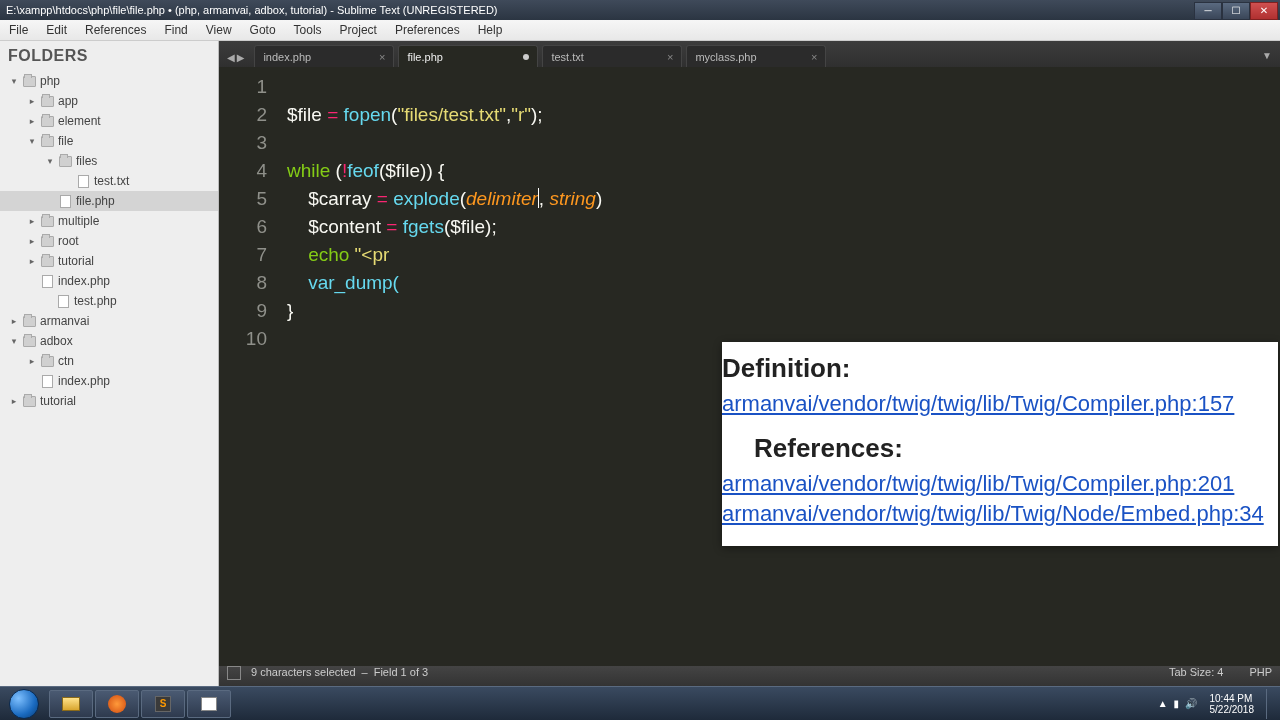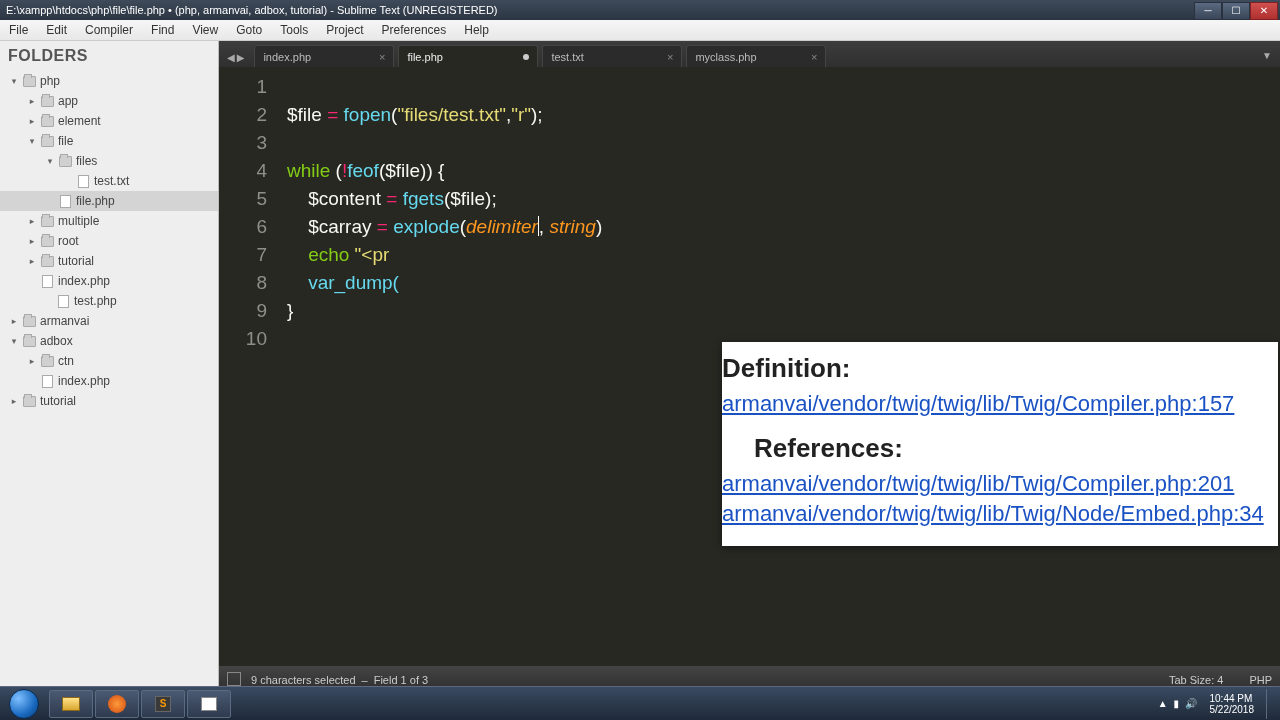--- a/index.html
+++ b/index.html
@@ -37,21 +37,21 @@
 .kw { color: #84cc16; }
 .var { color: #f8f8f2; }
 .fn { color: #66d9ef; }
 .str { color: #e6db74; }
 .op { color: #f92672; }
 .param { color: #fd971f; font-style: italic; }
 .delim { color: #f8f8f2; }
 .popup { position: absolute; left: 445px; top: 275px; background: #fff; color: #222; font-family: Georgia, serif; font-size: 22px; padding: 6px 14px 16px 0; box-shadow: 0 2px 8px rgba(0,0,0,.4); }
 .popup h3 { font-size: 26px; font-weight: bold; margin: 6px 0 8px 0; }
 .popup a { color: #1a52c4; text-decoration: underline; display: block; font-size: 22px; margin: 2px 0; }
-.statusbar-editor { height: 20px; background: linear-gradient(#444,#333); color: #ccc; font-size: 11px; display: flex; align-items: flex-end; padding: 0 8px; }
+.statusbar-editor { height: 20px; background: linear-gradient(#444,#333); color: #ccc; font-size: 11px; display: flex; align-items: flex-start; padding: 0 8px; }
 .statusbar-editor .sicon { width: 14px; height: 14px; border: 1px solid #888; margin-right: 10px; }
 .statusbar-editor .spacer { flex: 1; }
 .taskbar { height: 34px; background: linear-gradient(#3a4a60,#1e2a3a); display: flex; align-items: center; border-top: 1px solid #5a6a80; }
 .startbtn { width: 48px; height: 34px; display: flex; align-items: center; justify-content: center; }
 .orb { width: 30px; height: 30px; border-radius: 50%; background: radial-gradient(circle at 30% 30%, #7ec0ff, #1a6ac0 60%, #083a70); border: 1px solid #0a2a50; position: relative; }
 .tbicon { width: 44px; height: 28px; margin: 0 1px; background: linear-gradient(#4a5a72,#2e3a4e); border: 1px solid #5a6a80; border-radius: 2px; display: flex; align-items: center; justify-content: center; }
 .tray { margin-left: auto; display: flex; align-items: center; gap: 6px; color: #fff; font-size: 10px; padding-right: 6px; }
 .tray .clock { text-align: left; line-height: 11px; padding: 0 6px; }
 .text-cursor { display:inline-block; border-left: 1px solid #fff; height: 20px; vertical-align: -3px; }
 </style>
@@ -62,21 +62,21 @@
   <span>E:\xampp\htdocs\php\file\file.php • (php, armanvai, adbox, tutorial) - Sublime Text (UNREGISTERED)</span>
   <span class="spacer"></span>
   <div class="winbtn">─</div>
   <div class="winbtn">☐</div>
   <div class="winbtn close">✕</div>
 </div>
 
 <div class="menubar">
   <span>File</span>
   <span>Edit</span>
-  <span>Compiler</span>
+  <span>References</span>
   <span>Find</span>
   <span>View</span>
   <span>Goto</span>
   <span>Tools</span>
   <span>Project</span>
   <span>Preferences</span>
   <span>Help</span>
 </div>
 
 <div class="workspace">
@@ -244,22 +244,22 @@
         <div class="ln">7</div>
         <div class="ln">8</div>
         <div class="ln">9</div>
         <div class="ln">10</div>
       </div>
       <div class="code">
         <div class="line"></div>
         <div class="line"><span class="var">$file</span> <span class="op">=</span> <span class="fn">fopen</span><span class="delim">(</span><span class="str">"files/test.txt"</span><span class="delim">,</span><span class="str">"r"</span><span class="delim">);</span></div>
         <div class="line"></div>
         <div class="line"><span class="kw">while</span> <span class="delim">(</span><span class="op">!</span><span class="fn">feof</span><span class="delim">(</span><span class="var">$file</span><span class="delim">)) {</span></div>
+        <div class="line">    <span class="var">$carray</span> <span class="op">=</span> <span class="fn">explode</span><span class="delim">(</span><span class="param">delimiter</span><span class="text-cursor"></span><span class="delim">, </span><span class="param">string</span><span class="delim">)</span></div>
         <div class="line">    <span class="var">$content</span> <span class="op">=</span> <span class="fn">fgets</span><span class="delim">(</span><span class="var">$file</span><span class="delim">);</span></div>
-        <div class="line">    <span class="var">$carray</span> <span class="op">=</span> <span class="fn">explode</span><span class="delim">(</span><span class="param">delimiter</span><span class="text-cursor"></span><span class="delim">, </span><span class="param">string</span><span class="delim">)</span></div>
         <div class="line">    <span class="kw">echo</span> <span class="str">"&lt;pr</span></div>
         <div class="line">    <span class="fn">var_dump(</span></div>
         <div class="line"><span class="delim">}</span></div>
 
         <div class="popup">
           <h3>Definition:</h3>
           <a>armanvai/vendor/twig/twig/lib/Twig/Compiler.php:157</a>
           <h3 style="margin-top:16px;padding-left:32px;">References:</h3>
           <a>armanvai/vendor/twig/twig/lib/Twig/Compiler.php:201</a>
           <a>armanvai/vendor/twig/twig/lib/Twig/Node/Embed.php:34</a>

